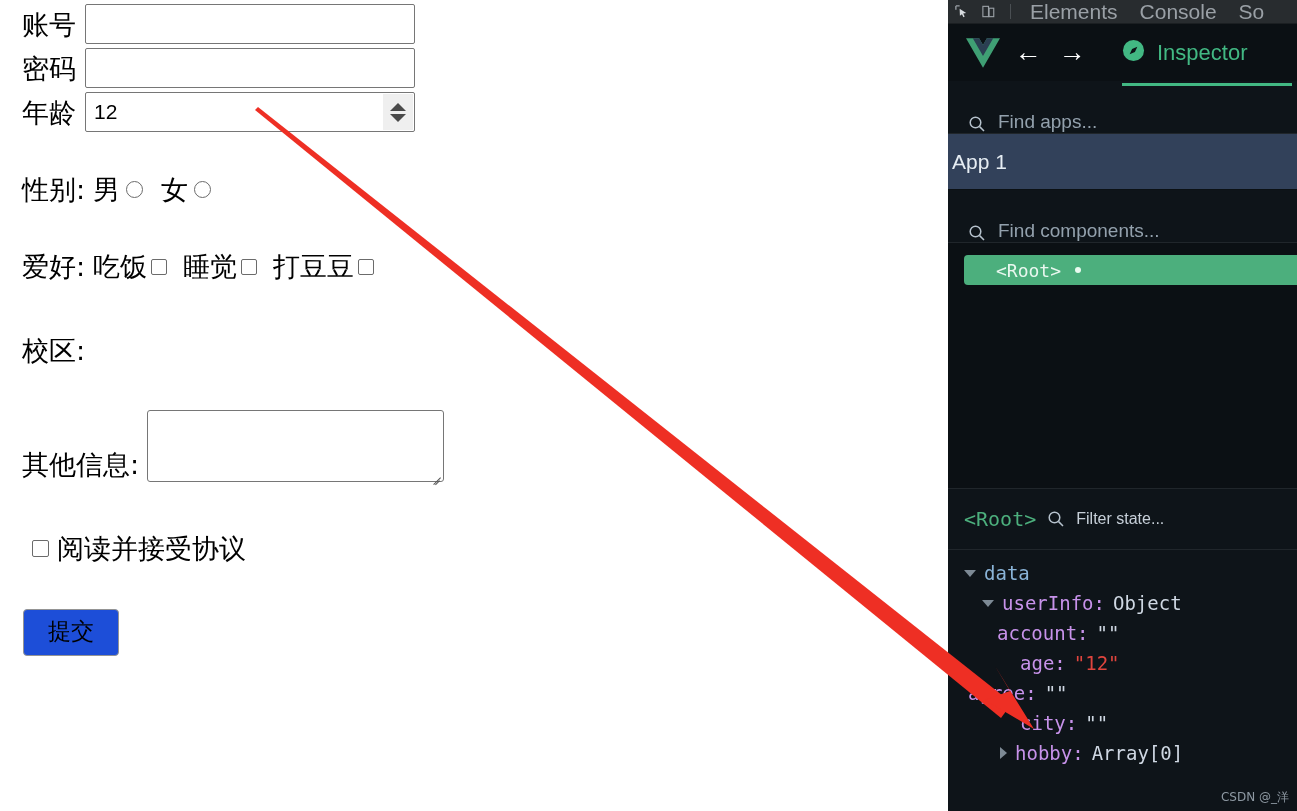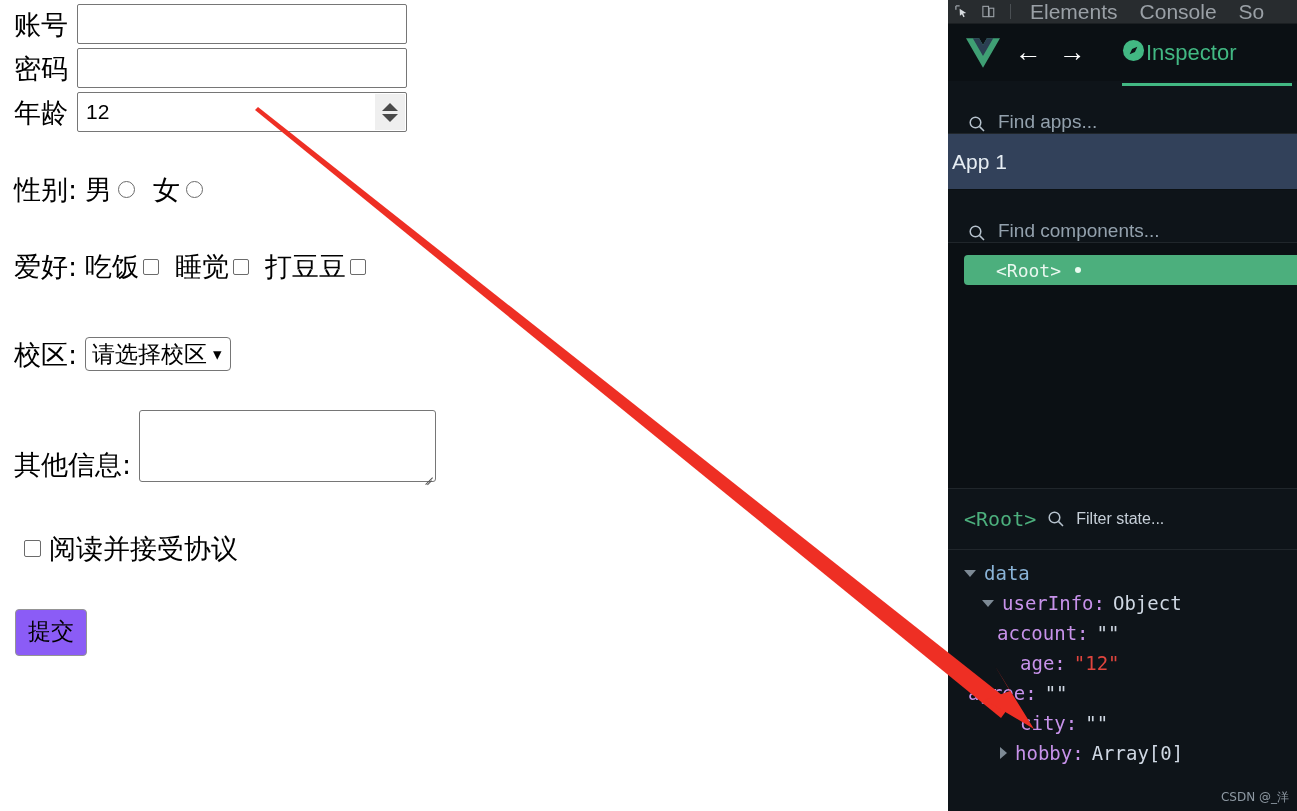--- a/index.html
+++ b/index.html
@@ -7,21 +7,21 @@
     margin: 0; padding: 0;
     width: 1297px; height: 811px;
     overflow: hidden;
     background: #ffffff;
     font-family: "Liberation Sans", "DejaVu Sans", sans-serif;
   }
   #root { position: relative; width: 1297px; height: 811px; }
 
   
   #page {
-    position: absolute; left: 0; top: 0; width: 1004px; height: 811px;
+    position: absolute; left: 8px; top: 0; width: 1004px; height: 811px;
     background: #ffffff;
     color: #000;
   }
   .form-row {
     display: flex; align-items: center;
     position: absolute;
     white-space: nowrap;
   }
   .lbl {
     font-size: 27px;
@@ -126,25 +126,25 @@
   .agree-row { position: absolute; display: flex; align-items: center; }
   .agree-box {
     width: 17px; height: 17px;
     border: 1.7px solid #6b6b6b;
     border-radius: 2px;
     background: #fff;
     margin-right: 8px;
   }
   .submit-btn {
     position: absolute;
-    background: #8b5cf6;
+    background: #1d4ed8;
     border: 1px solid #949494;
     border-radius: 4px;
     font-size: 23px;
-    padding: 6px 12px 8px;
+    padding: 6px 24px 8px;
     color: #000;
     font-family: "DejaVu Sans", "Liberation Sans", sans-serif;
     cursor: pointer;
   }
 
   
   #devtools {
     position: absolute; left: 948px; top: 0;
     width: 349px; height: 811px;
     background: #0e1419;
@@ -172,21 +172,21 @@
   #vue-bar {
     height: 57px; background: #0b1014;
     display: flex; align-items: center;
     position: relative;
   }
   #vue-logo { width: 46px; display: flex; justify-content: center; margin-left: 12px;}
   .nav-arrow {
     width: 44px; text-align: center; color: #fff; font-size: 27px; line-height: 1;
   }
   #inspector-tab {
-    display: flex; align-items: center; gap: 1px;
+    display: flex; align-items: center; gap: 12px;
     margin-left: 28px; height: 66px; position: relative;
   }
   #inspector-tab .itxt { color: #42b883; font-size: 22px; }
   #inspector-underline {
     position: absolute; left: 0; bottom: 0; height: 3px; width: 170px;
     background: #42b883;
   }
   .dt-search {
     display: flex; align-items: flex-end; gap: 12px;
     height: 53px; padding-left: 20px;
@@ -311,24 +311,20 @@
       <span class="lbl" style="margin-left:8px;">吃饭</span>
       <span class="cbox"></span>
       <span class="lbl" style="margin-left:12px;">睡觉</span>
       <span class="cbox"></span>
       <span class="lbl" style="margin-left:12px;">打豆豆</span>
       <span class="cbox"></span>
     </div>
 
     <div class="form-row" style="left:14px; top:337px;">
       <span class="lbl">校区:</span>
-      <span class="sel">
-        <span>请选择校区</span>
-        <span class="chev">▾</span>
-      </span>
     </div>
 
     <div class="form-row" style="left:14px; top:410px; align-items:flex-end;">
       <span class="lbl" style="padding-bottom:4px;">其他信息:</span>
       <div class="ta">
         <span class="grip">
           <span style="width:10px; bottom:2px; transform: rotate(-45deg);"></span>
           <span style="width:6px; bottom:-1px; right:1px; transform: rotate(-45deg);"></span>
         </span>
       </div>

